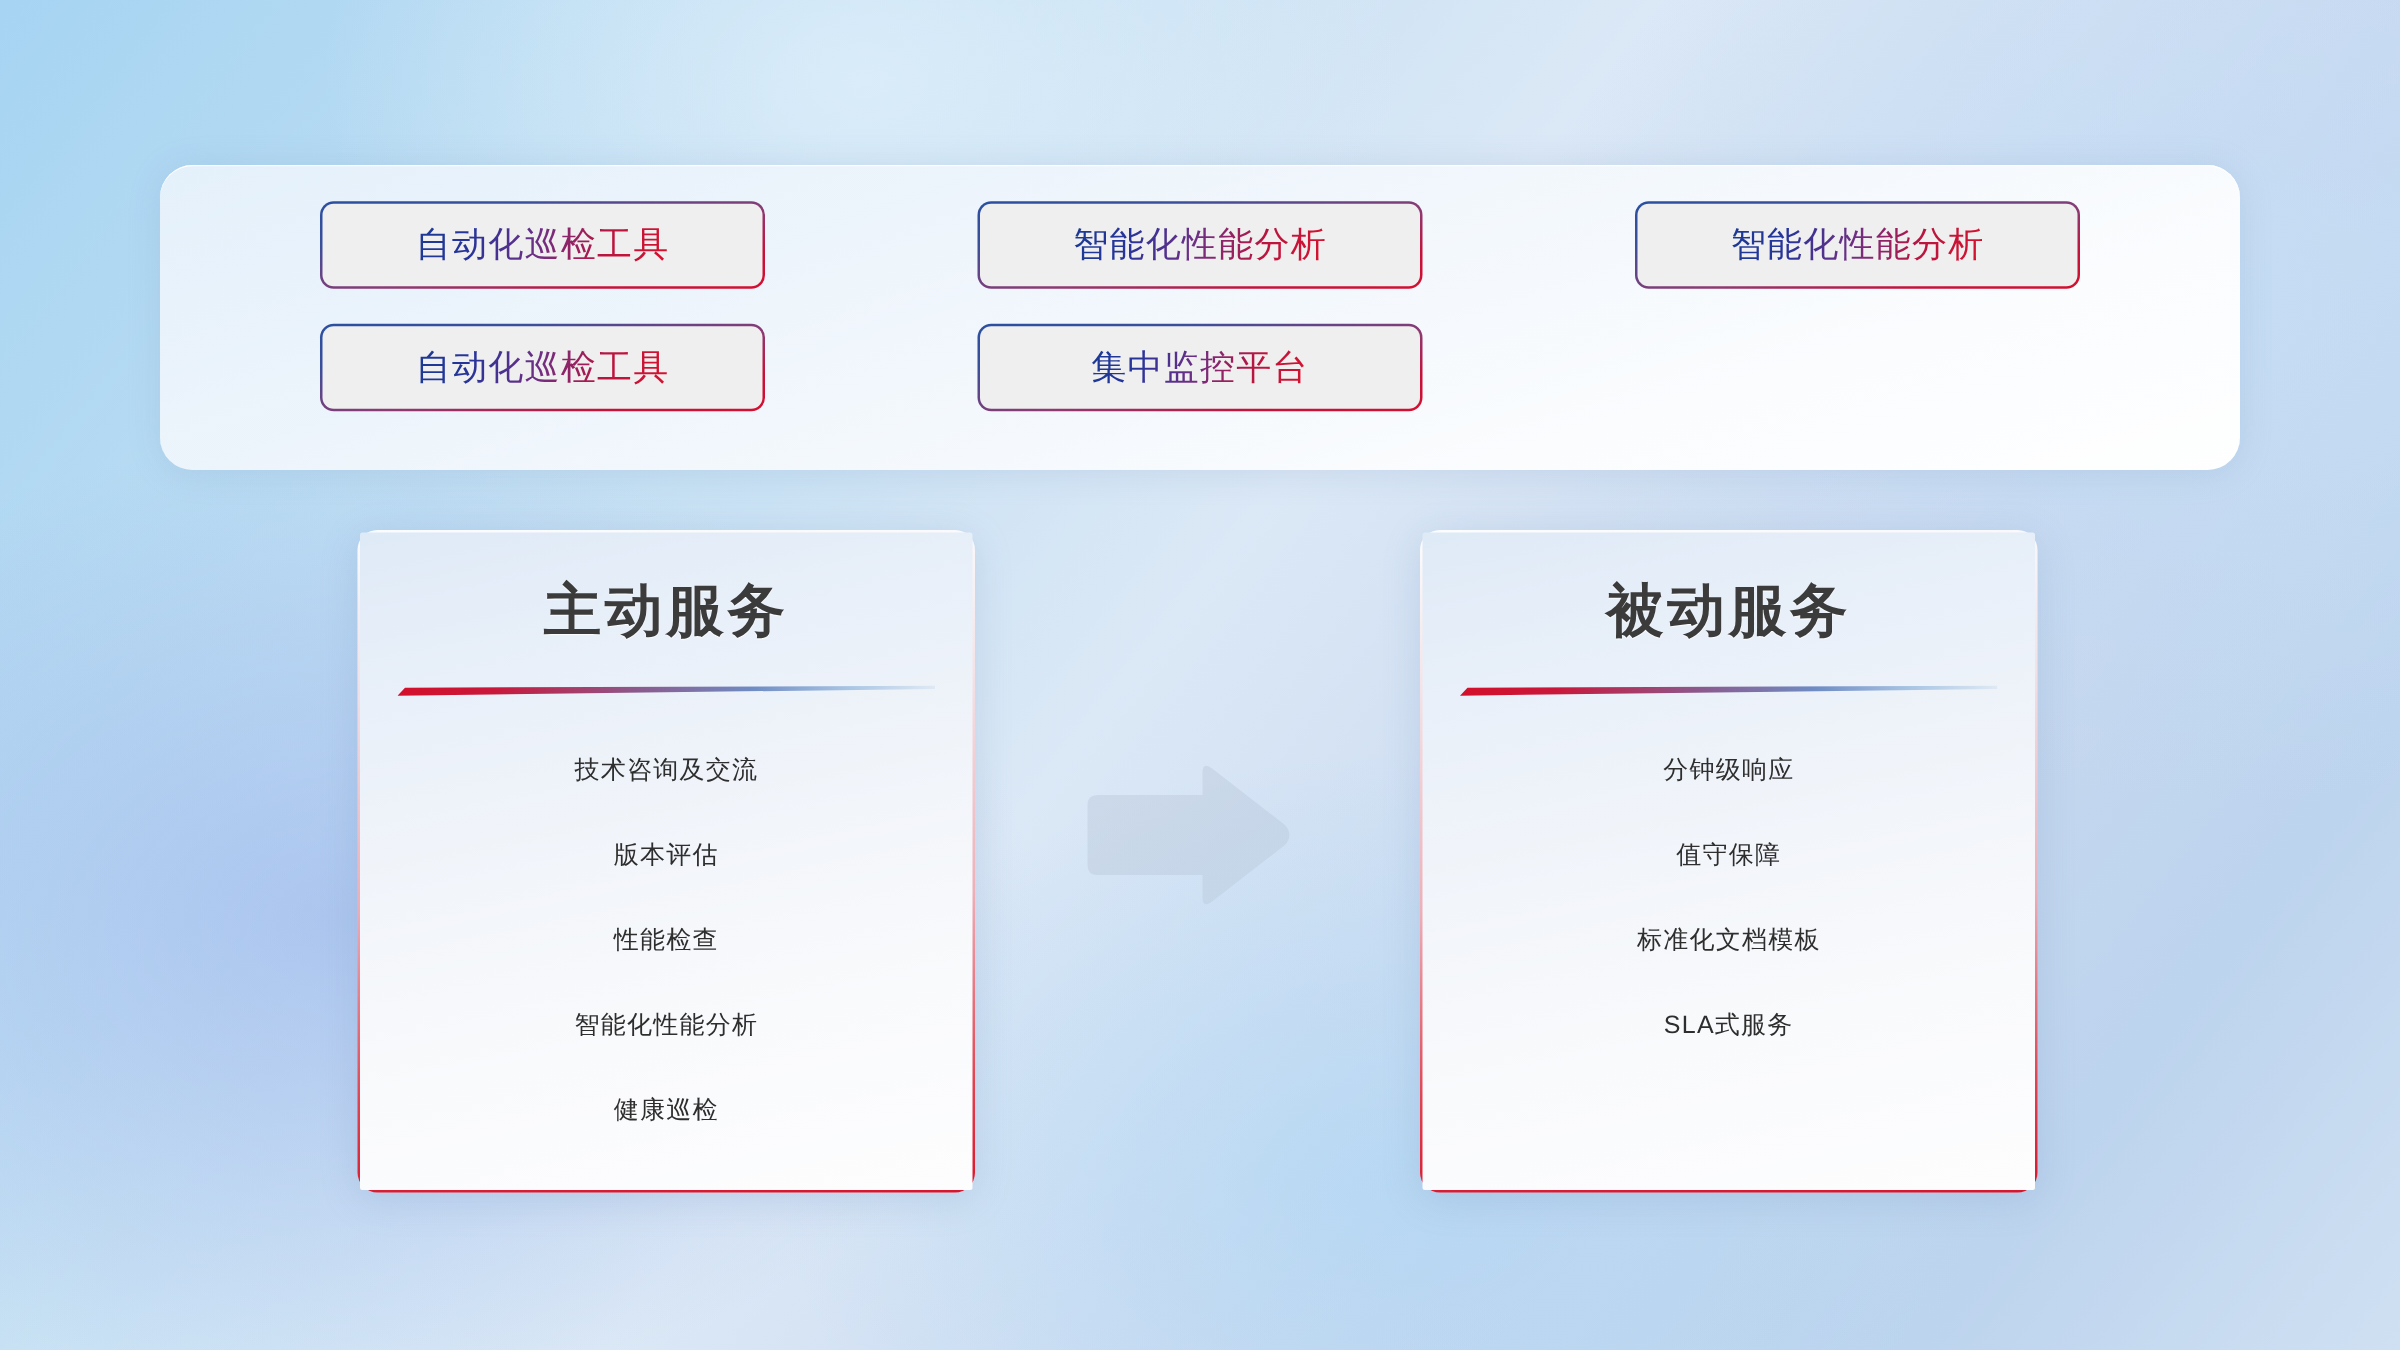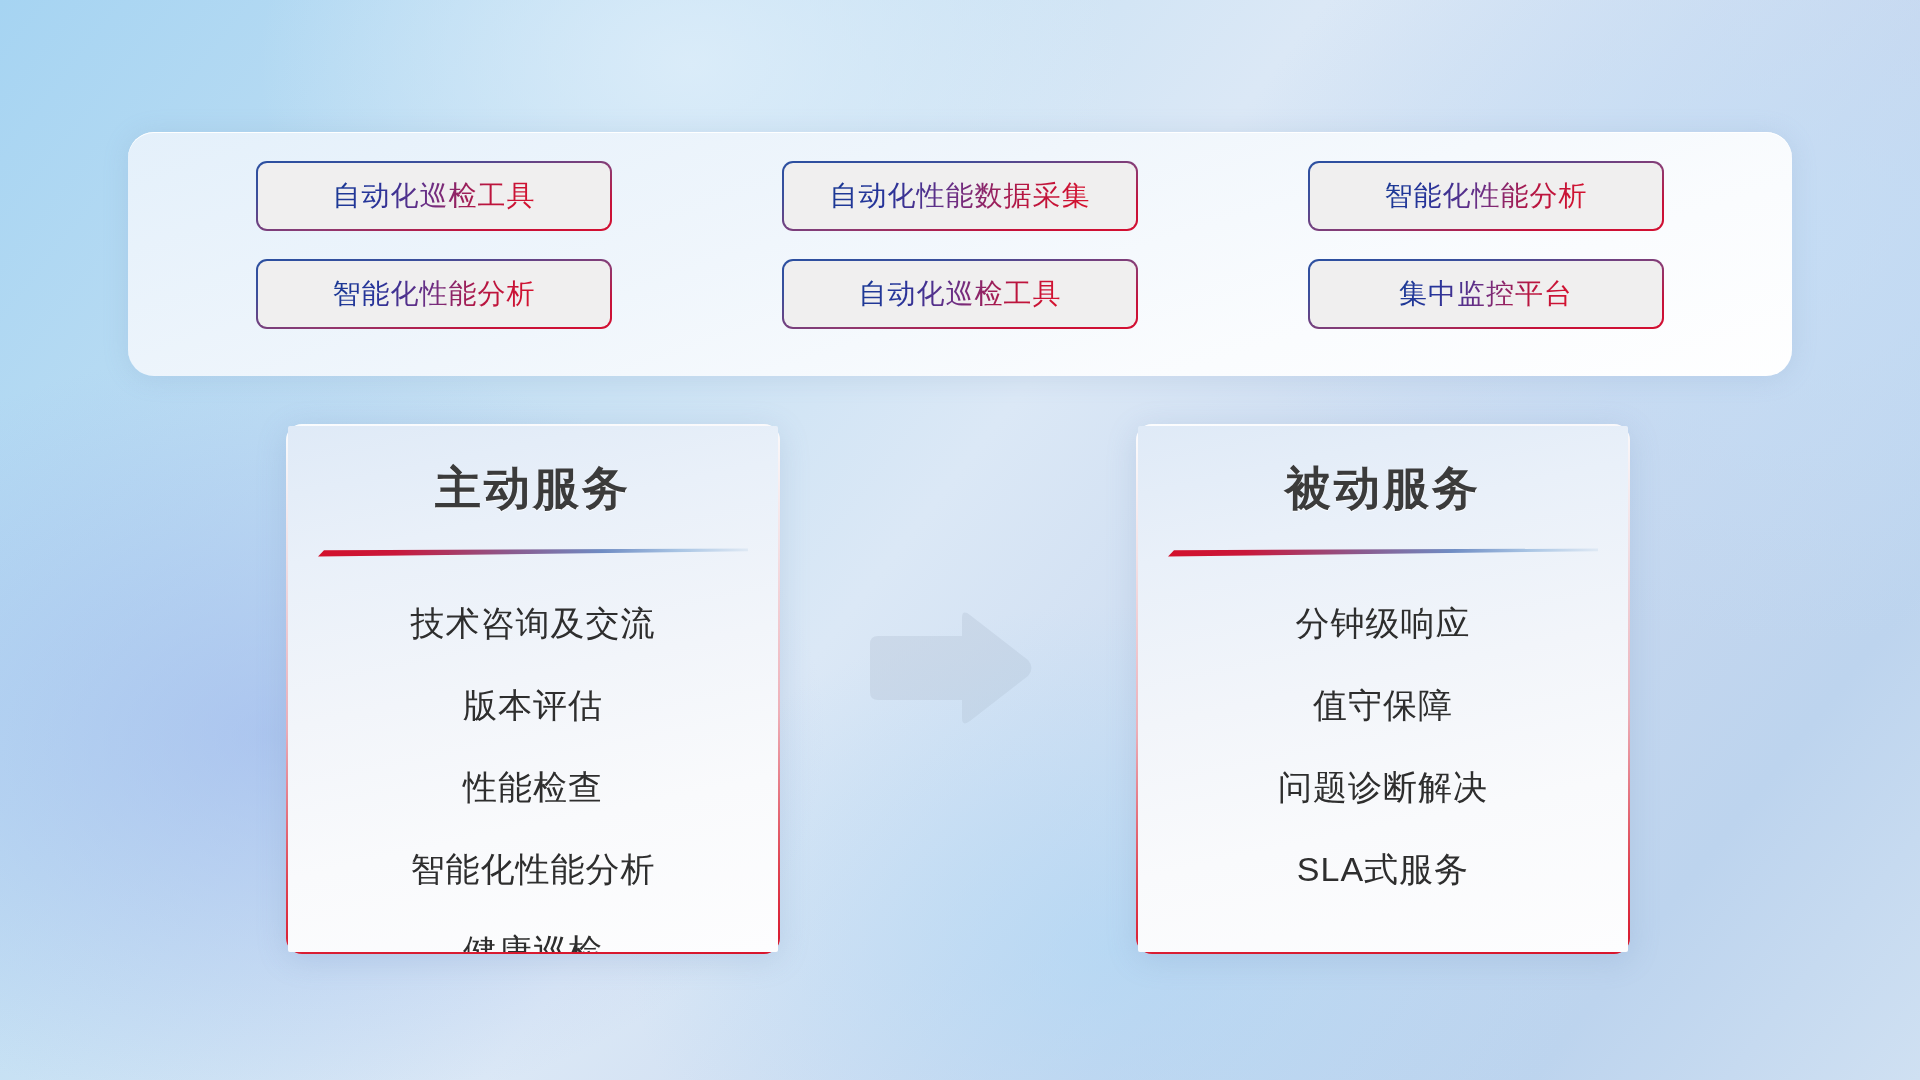--- a/index.html
+++ b/index.html
@@ -134,21 +134,21 @@
     margin-top:24px;
     width:100%;
     flex:1;
     display:flex;
     flex-direction:column;
     align-items:center;
     justify-content:flex-start;
     gap:0;
   }
   .card-list-item{
-    font-size:34px;
+    font-size:20px;
     color:#2e2e2e;
     letter-spacing:1px;
     line-height:1;
     padding:24px 0;
     white-space:nowrap;
   }
 
   
   #flow-arrow{
     position:absolute;
@@ -164,25 +164,20 @@
 
   <div id="top-panel">
     <div class="pill-grid">
 
       <div class="pill">
         <div class="pill-inner">
           <span class="pill-text">自动化巡检工具</span>
         </div>
       </div>
 
-      <div class="pill">
-        <div class="pill-inner">
-          <span class="pill-text">自动化性能数据采集</span>
-        </div>
-      </div>
 
       <div class="pill">
         <div class="pill-inner">
           <span class="pill-text">智能化性能分析</span>
         </div>
       </div>
 
       <div class="pill">
         <div class="pill-inner">
           <span class="pill-text">智能化性能分析</span>
@@ -266,20 +261,20 @@
               <stop offset="100%" stop-color="#dfe9f4"></stop>
             </linearGradient>
           </defs>
           <path d="M0,10.5 L6,4.2 L430,2.6 L430,5.2 Z" fill="url(#wedge-b)"></path>
         </svg>
       </div>
 
       <div class="card-list">
         <div class="card-list-item">分钟级响应</div>
         <div class="card-list-item">值守保障</div>
-        <div class="card-list-item">问题诊断解决</div>
+        <div class="card-list-item">标准化文档模板</div>
         <div class="card-list-item">SLA式服务</div>
       </div>
 
     </div>
   </div>
 
 </div>
 
 </body></html>

